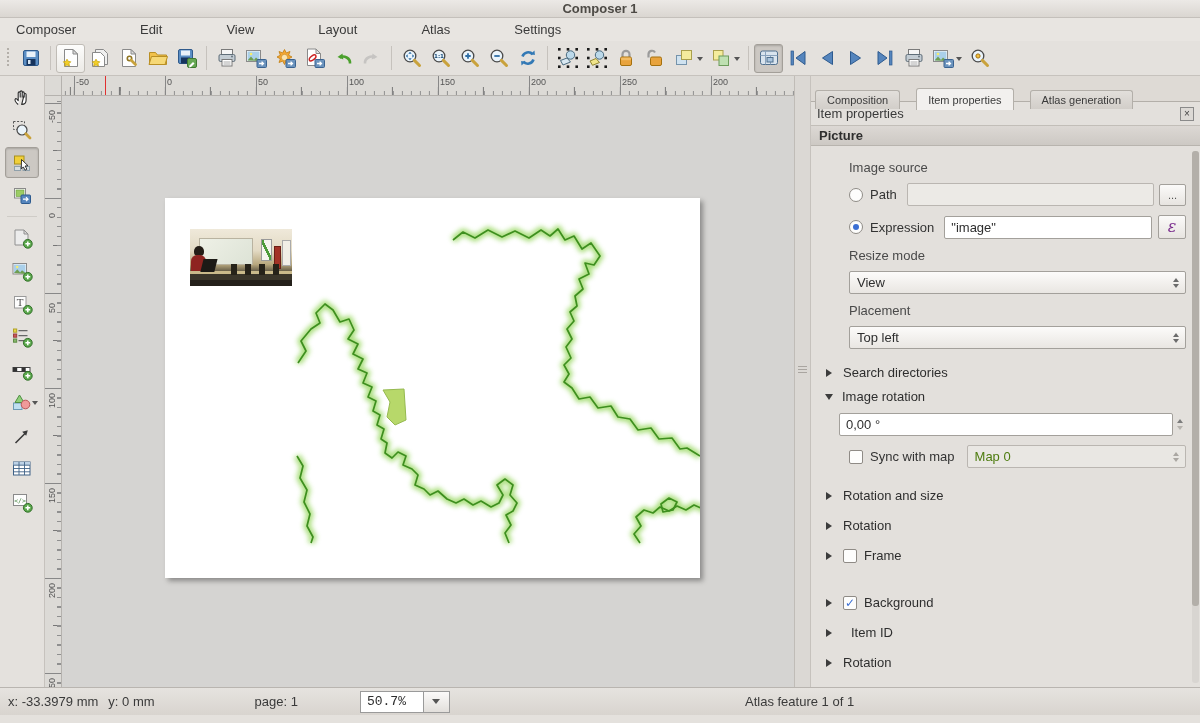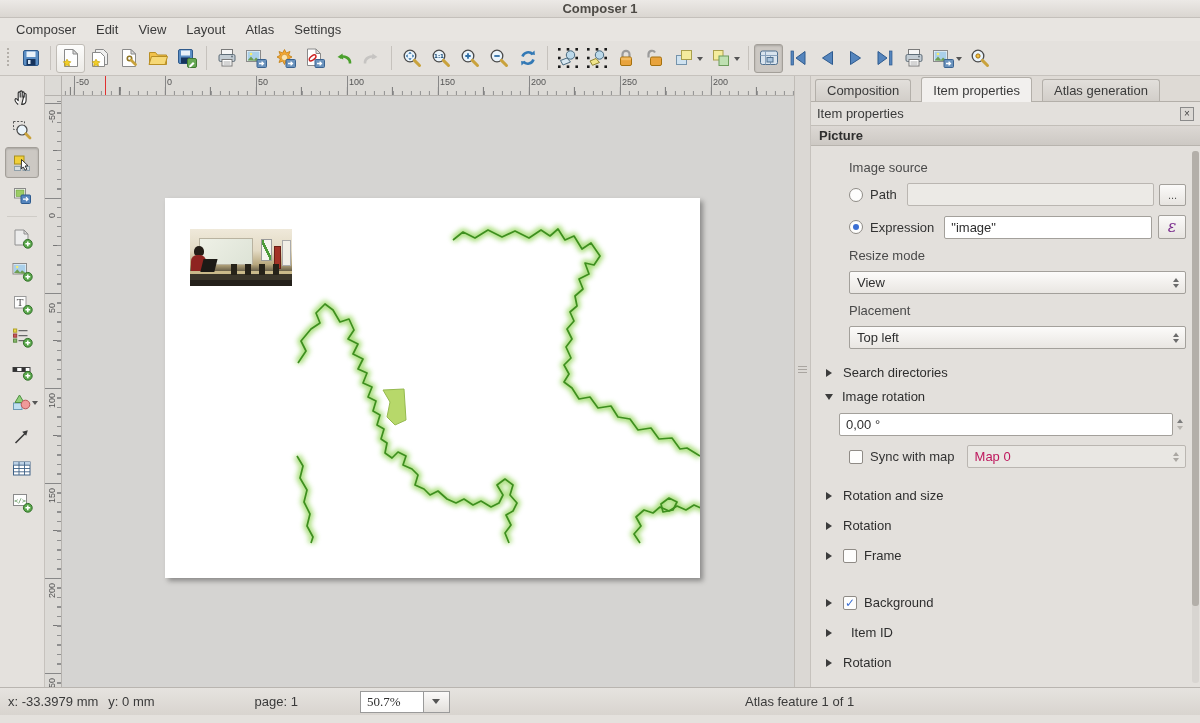--- a/index.html
+++ b/index.html
@@ -9,21 +9,21 @@
     font-size: 13px; color:#333; background:#e4e1dd; position:relative;
   }
   
   .titlebar {
     height:18px; display:flex; align-items:center; justify-content:center;
     background:linear-gradient(#ece9e6,#dad6d1);
     border-bottom:1px solid #c4c0bb;
   }
   .titlebar .title { font-weight:bold; color:#4d4a45; font-size:13px; }
   
-  .menubar { height:23px; display:flex; align-items:center; padding-left:6px; background:#e8e5e1; }
+  .menubar { height:23px; display:flex; align-items:center; padding-left:6px; background:#e8e5e1;gap:44px; }
   .menu-item { padding:3px 10px; color:#3a3a3a; cursor:default; }
   
   .toolbar {
     height:35px; display:flex; align-items:center; padding-left:2px;
     background:#e4e1dd; border-bottom:1px solid #c6c2bd;
   }
   .tbtn {
     width:29px; height:29px; display:flex; align-items:center; justify-content:center;
     border:1px solid transparent; border-radius:3px; background:transparent; position:relative;
   }
@@ -90,21 +90,21 @@
   .ph-laptop { position:absolute; left:12%; top:52%; width:14%; height:22%; background:#1c1a16; transform:skewX(-14deg); }
   .ph-chairs { position:absolute; left:40%; top:62%; width:55%; height:18%;
     background:repeating-linear-gradient(to right,#262219 0 6px,transparent 6px 14px); }
   .canvas-vscroll { position:absolute; right:0; top:0; bottom:0; width:16px; background:#dbd8d4; border-left:1px solid #c0bcb7; }
   .splitter-grip { position:absolute; left:3px; top:290px; width:9px; height:9px;
     background:repeating-linear-gradient(to bottom,#a9a5a0 0 1px,transparent 1px 3px); }
   
   .right-panel { width:390px; background:#e3e0dc; position:relative; border-left:1px solid #c6c2bd; }
   .tabs { height:26px; display:flex; align-items:flex-end; padding-left:4px; border-bottom:1px solid #b3afa9; background:#dedad5; }
   .tab { padding:3px 11px 3px; border:1px solid #b3afa9; border-bottom:none; border-radius:3px 3px 0 0;
-    background:linear-gradient(#e2dfdb,#d2cec9); margin-right:10px; color:#3a3a3a; position:relative; top:0; font-size:13px; }
+    background:linear-gradient(#e2dfdb,#d2cec9); margin-right:16px; color:#3a3a3a; position:relative; top:8px; font-size:11px; }
   .tab.active { background:#f2f0ee; padding:5px 11px 4px; margin-bottom:-1px; }
   .panel-header { height:23px; display:flex; align-items:center; padding:0 6px; color:#3a3a3a; }
   .panel-header .spring { flex:1; }
   .close-box { width:14px; height:14px; border:1px solid #8a8a8a; background:#dcd9d5; font-size:10px;
     line-height:12px; text-align:center; color:#444; }
   .picture-bar { height:21px; display:flex; align-items:center; padding:0 8px; font-weight:bold; color:#2e2e2e;
     background:linear-gradient(#dcd8d4,#cdc9c4); border-top:1px solid #c2beb8; border-bottom:1px solid #b8b4ae; }
   .panel-body { position:absolute; top:72px; bottom:0; left:0; right:8px; padding:10px 6px 0 14px; overflow:hidden; }
   .prow { display:flex; align-items:center; margin-bottom:9px; }
   .prow.group { color:#2e2e2e; }
@@ -124,38 +124,38 @@
     font-family:inherit; font-size:13px; color:#2e2e2e; }
   .tinput:disabled, .tinput.disabled { background:#eceae6; border-color:#bab6b1; }
   .browse-btn { width:27px; height:22px; margin-left:5px; border:1px solid #a3a09b; border-radius:2px;
     background:linear-gradient(#fbfaf9,#e7e4e0); color:#555; font-size:11px; line-height:20px; text-align:center; }
   .eps-btn { width:28px; height:24px; margin-left:6px; border:1px solid #a3a09b; border-radius:2px;
     background:linear-gradient(#fbfaf9,#e7e4e0); color:#7b2f8e; font-size:16px; font-style:italic;
     font-family:"DejaVu Serif",serif; text-align:center; line-height:21px; }
   .combo { height:23px; border:1px solid #a3a09b; border-radius:2px; background:linear-gradient(#fcfbfa,#e9e6e2);
     display:flex; align-items:center; padding:0 4px 0 7px; color:#2e2e2e; }
   .combo .spring { flex:1; }
-  .combo.disabled { background:#e9e7e3; color:#be185d; border-color:#bab6b1; }
+  .combo.disabled { background:#e9e7e3; color:#4d7c0f; border-color:#bab6b1; }
   .updown { display:flex; flex-direction:column; align-items:center; gap:2px; width:10px; }
   .updown .u { width:0; height:0; border-left:3.5px solid transparent; border-right:3.5px solid transparent; border-bottom:4px solid #6b6b6b; }
   .updown .d { width:0; height:0; border-left:3.5px solid transparent; border-right:3.5px solid transparent; border-top:4px solid #6b6b6b; }
   .combo.disabled .u { border-bottom-color:#aaa7a2; } .combo.disabled .d { border-top-color:#aaa7a2; }
   .spin-arrows { width:13px; display:flex; flex-direction:column; justify-content:center; align-items:center; gap:3px; }
   .spin-arrows .u { width:0;height:0;border-left:3.5px solid transparent;border-right:3.5px solid transparent;border-bottom:4px solid #7c7c7c; }
   .spin-arrows .d { width:0;height:0;border-left:3.5px solid transparent;border-right:3.5px solid transparent;border-top:4px solid #b5b2ad; }
   .panel-scroll { position:absolute; right:1px; top:75px; bottom:4px; width:7px; background:#d8d5d1; border-radius:3px; }
   .panel-thumb { position:absolute; left:0; width:7px; top:0; height:455px; background:#b3afa9; border-radius:3px; }
   
   .statusbar { height:28px; display:flex; align-items:center; background:linear-gradient(#e6e3df,#d8d4cf);
     border-top:1px solid #b9b5b0; position:relative; color:#3a3a3a; }
   .sb-coords { margin-left:8px; display:flex; gap:10px; }
   .sb-page { margin-left:100px; }
   .zoom-combo { margin-left:62px; display:flex; }
   .zoom-field { width:64px; height:22px; border:1px solid #9a9a9a; background:#fff; padding:0 6px;
-    font-family:Liberation Serif, serif; font-size:13px; color:#2e2e2e; }
+    font-family:Liberation Mono, monospace; font-size:13px; color:#2e2e2e; }
   .zoom-drop { width:26px; height:22px; border:1px solid #9a9a9a; border-left:none;
     background:linear-gradient(#fbfaf9,#e2dfdb); display:flex; align-items:center; justify-content:center; }
   .zoom-drop .d { width:0;height:0;border-left:4px solid transparent;border-right:4px solid transparent;border-top:5px solid #555; }
   .sb-atlas { position:absolute; left:745px; }
   .icon { display:flex; align-items:center; justify-content:center; }
 </style>
 </head>
 <body>
 
 <div class="titlebar">

